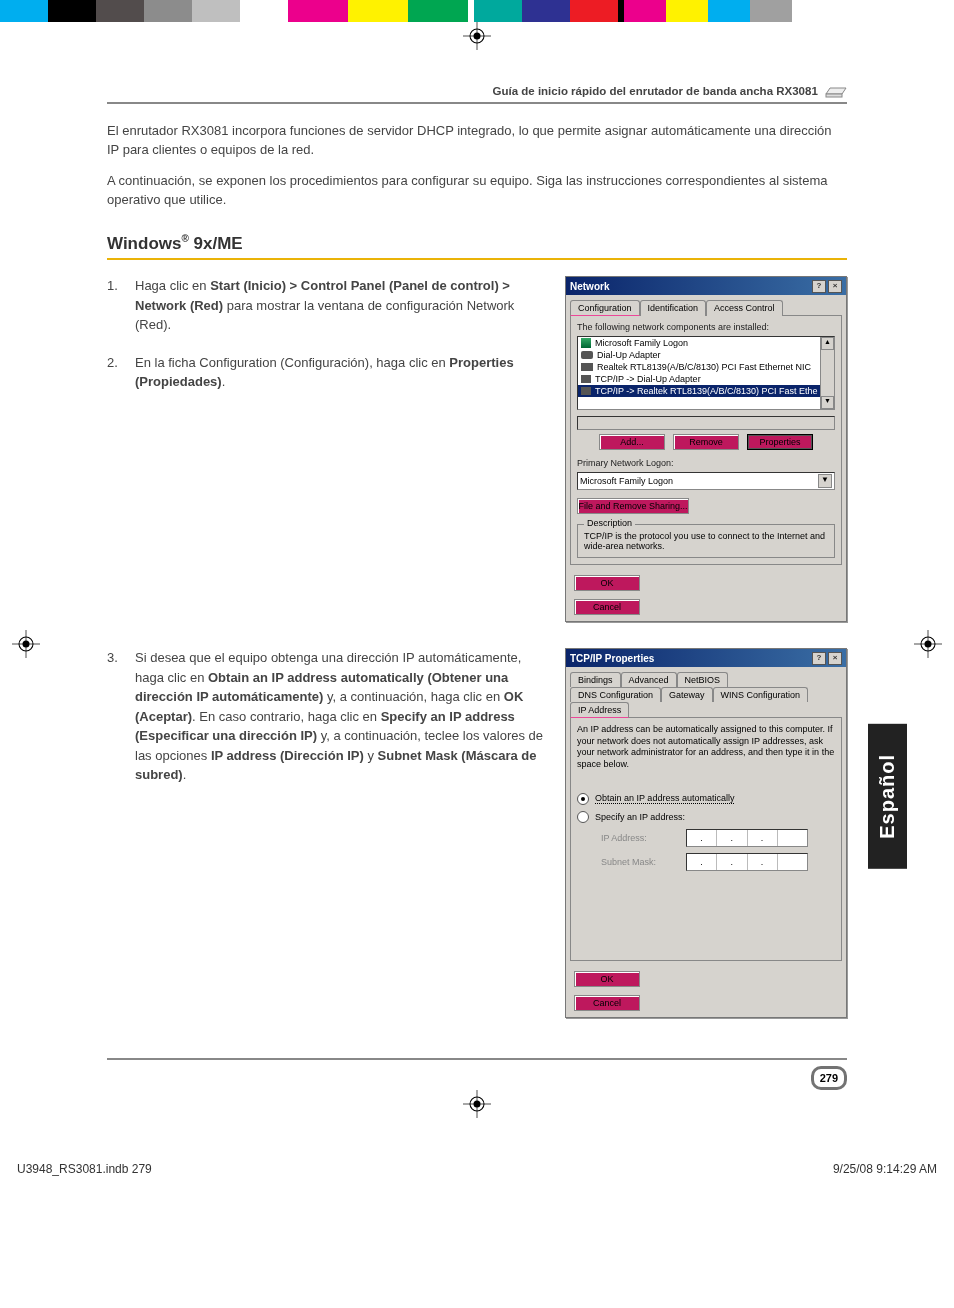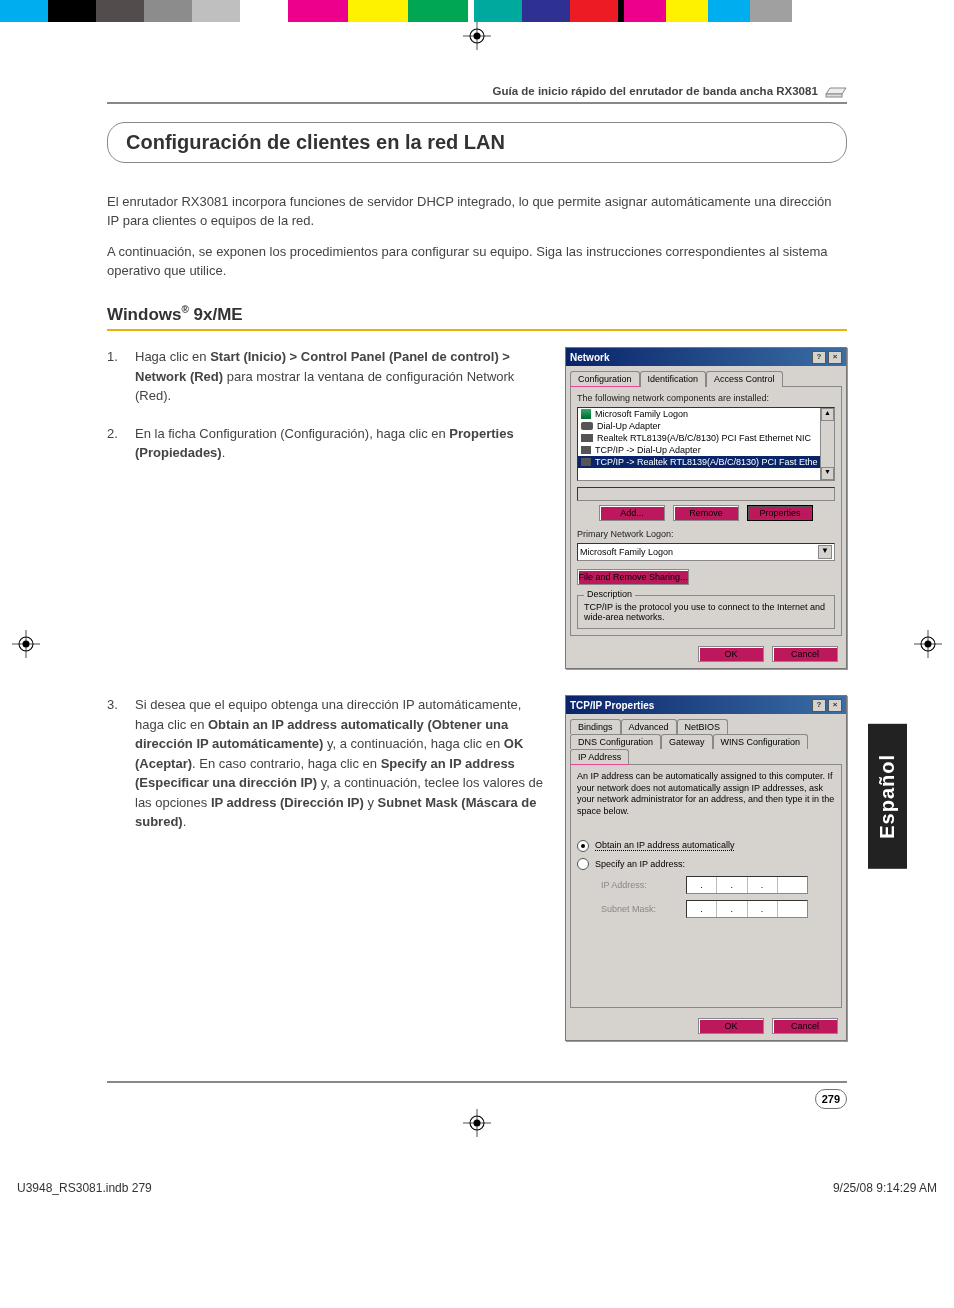--- a/index.html
+++ b/index.html
@@ -86,39 +86,39 @@
   }
   .listbox .itm { padding:1px 3px; font-size:9px; display:flex; align-items:center; gap:4px;}
   .listbox .itm.sel { background:#0a246a; color:#fff;}
   .btnrow { display:flex; gap:8px; justify-content:center; margin:4px 0 8px 0;}
   .wbtn { border:1px solid #888; background:#be185d; padding:2px 0px; font-size:9px; width:64px; text-align:center; box-shadow:1px 1px 0 #fff inset;}
   .wbtn.focus { border:1px solid #000; box-shadow:0 0 0 1px #555 inset;}
   .combo { border:1px inset #888; background:#fff; height:16px; display:flex; justify-content:space-between; align-items:center; padding:0 2px; font-size:9px;}
   .combo .arrow{ width:12px; height:12px; background:#d6d3ce; border:1px solid #888; text-align:center; line-height:10px; font-size:8px;}
   .group { border:1px solid #888; padding:6px; position:relative; margin-top:10px;}
   .group .gt { position:absolute; top:-7px; left:6px; background:#d6d3ce; padding:0 3px; font-size:9px;}
-  .okrow { display:flex; justify-content:flex-end; gap:8px; padding:6px 8px; }
+  .okrow { display:flex; justify-content:flex-end; gap:8px; padding:6px 8px;flex-direction:column; }
   .radio-row { display:flex; align-items:center; gap:6px; margin:6px 0; font-size:9px;}
   .radio-row .r { width:10px;height:10px;border:1px solid #555;border-radius:50%;background:#fff;display:inline-flex;align-items:center;justify-content:center;}
   .radio-row .r .dot{width:4px;height:4px;border-radius:50%;background:#000;}
   .ip-field { display:flex; align-items:center; gap:23px; margin:6px 0 6px 24px; font-size:9px; color:#888;}
   .ip-box { border:1px inset #888; background:#fff; width:120px; height:16px; display:flex;}
   .ip-box span{flex:1; border-right:1px solid #bbb; text-align:center; line-height:16px; color:#000;}
   .ip-box span:last-child{border-right:none;}
   .side-tab {
     position:absolute; right:-60px; top:640px;
     background:#222; color:#fff; font-weight:bold;
     padding:30px 8px;
     writing-mode: vertical-rl; transform: rotate(180deg);
     font-size:20px;
     letter-spacing:1px;
   }
   .footer-line { border-top:2px solid #888; margin-top:40px;}
   .pagenum { text-align:right; margin-top:6px;}
-  .pagenum span{ display:inline-block; border:1px solid #737373; border-radius:10px; padding:3px 6px; font-size:11px; font-weight:bold;}
+  .pagenum span{ display:inline-block; border:3px solid #737373; border-radius:10px; padding:3px 6px; font-size:11px; font-weight:bold;}
   .print-foot {
     position:relative; width:920px; margin:40px auto 10px auto;
     display:flex; justify-content:space-between; font-size:12px; color:#333;
   }
   .ico { display:inline-block; width:10px; height:8px; background:#555; }
   .ico.net { background:linear-gradient(#3a6,#063); width:10px; height:10px;}
   .ico.dial { background:#555; width:12px; height:8px; border-radius:2px;}
   .ico.nic { background:#555; width:12px; height:8px;}
   .side-reg { position:absolute; top:630px; }
   .side-reg.left { left:12px; }
@@ -178,21 +178,20 @@
   <div class="running-head">
     <span>Guía de inicio rápido del enrutador de banda ancha RX3081</span>
     <span class="router-icon">
       <svg width="22" height="14" viewBox="0 0 22 14">
           <path d="M1 10 L5 4 L21 4 L17 10 Z" fill="#eee" stroke="#888"></path>
           <rect x="1" y="10" width="16" height="3" fill="#ddd" stroke="#888"></rect>
         </svg>
     </span>
   </div>
 
-  <div class="section-title">Configuración de clientes en la red LAN</div>
 
   <div class="intro">
     <p>El enrutador RX3081 incorpora funciones de servidor DHCP integrado, lo que permite asignar automáticamente una dirección IP para clientes o equipos de la red.</p>
     <p>A continuación, se exponen los procedimientos para configurar su equipo. Siga las instrucciones correspondientes al sistema operativo que utilice.</p>
   </div>
 
   <div class="sub-h">
     <span>Windows</span><sup>®</sup><span> 9x/ME</span>
   </div>
 

